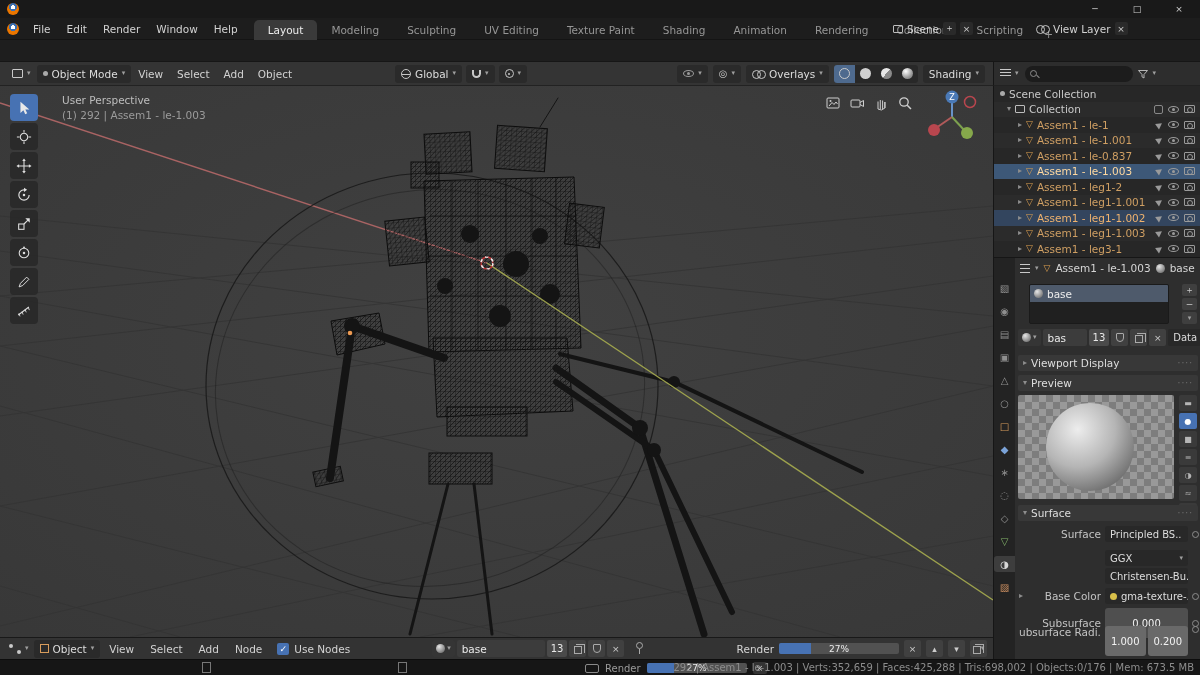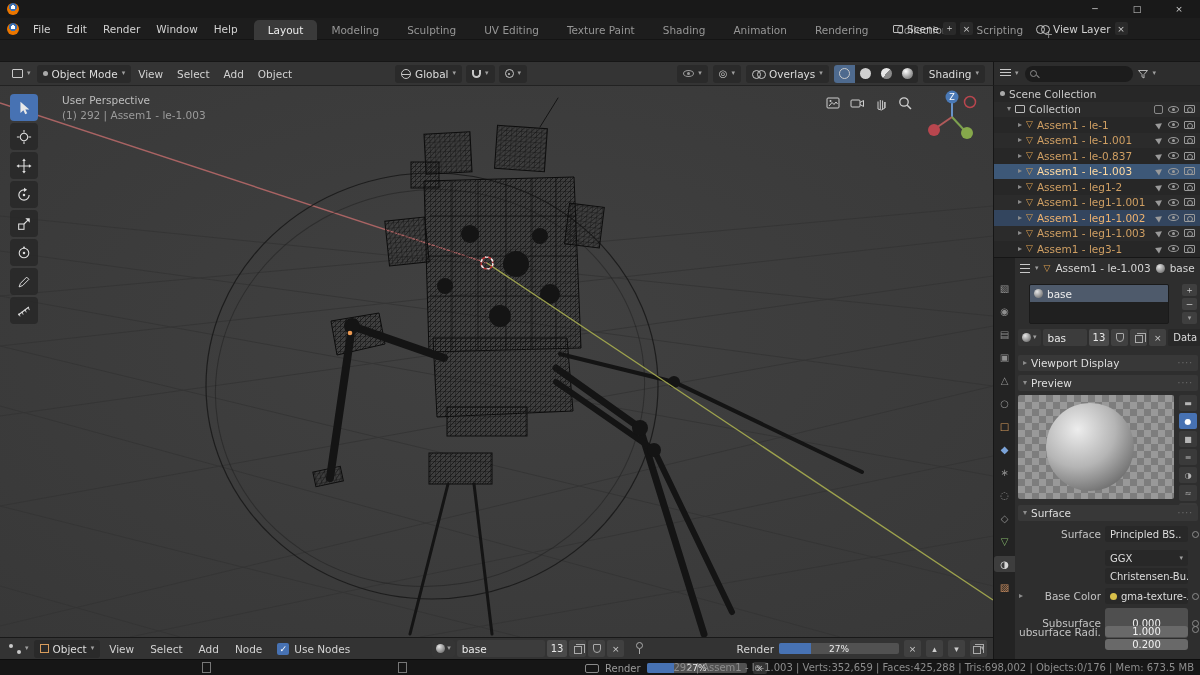--- a/index.html
+++ b/index.html
@@ -126,21 +126,21 @@
 .pvb{width:18px;height:16px;background:#3a3a3a;border-radius:2px;display:flex;align-items:center;justify-content:center;color:#b5b5b5;font-size:8px}
 .pvb.active{background:#4772b3;color:#fff}
 .prow{position:absolute;left:4px;width:180px;display:flex;align-items:center;gap:4px;font-size:10px}
 .plabel{width:82px;flex:none;text-align:right;color:#c3c3c3;font-size:10.5px;white-space:nowrap;overflow:hidden}
 .plabel.wexp{display:flex;justify-content:space-between;align-items:center}
 .dd2{flex:1;height:16px;background:#282828;border-radius:3px;display:flex;align-items:center;padding:0 5px;gap:4px;color:#dedede;overflow:hidden;white-space:nowrap}
 .numf{flex:1;height:30px;background:#4f4f4f;border-radius:3px;display:flex;align-items:center;justify-content:center;color:#f2f2f2}
 .numf.light{background:#696969}
 .deco{width:7px;height:7px;border:1px solid #8c8c8c;border-radius:50%;flex:none}
 .nodedot{width:7px;height:7px;border-radius:50%;flex:none}
-.stack{flex:1;display:flex;flex-direction:column;gap:2px}
+.stack{flex:1;display:flex;flex-direction:row;gap:2px}
 
 .shh{left:0;top:637px;width:993px;height:22px;background:#333;border-top:1px solid #191919;display:flex;align-items:center;font-size:10.5px;padding-left:6px;gap:2px}
 .shr{margin-left:auto;display:flex;align-items:center;gap:5px;padding-right:6px}
 .sbar{left:0;top:659px;width:1200px;height:16px;background:#161616;border-top:1px solid #0d0d0d;font-size:10px;color:#9a9a9a}
 .sb-center{position:absolute;left:585px;top:2px;display:flex;align-items:center;gap:6px}
 .sb-stats{position:absolute;right:6px;top:2px;color:#8d8d8d;white-space:nowrap}
 </style>
 </head>
 <body>
 

